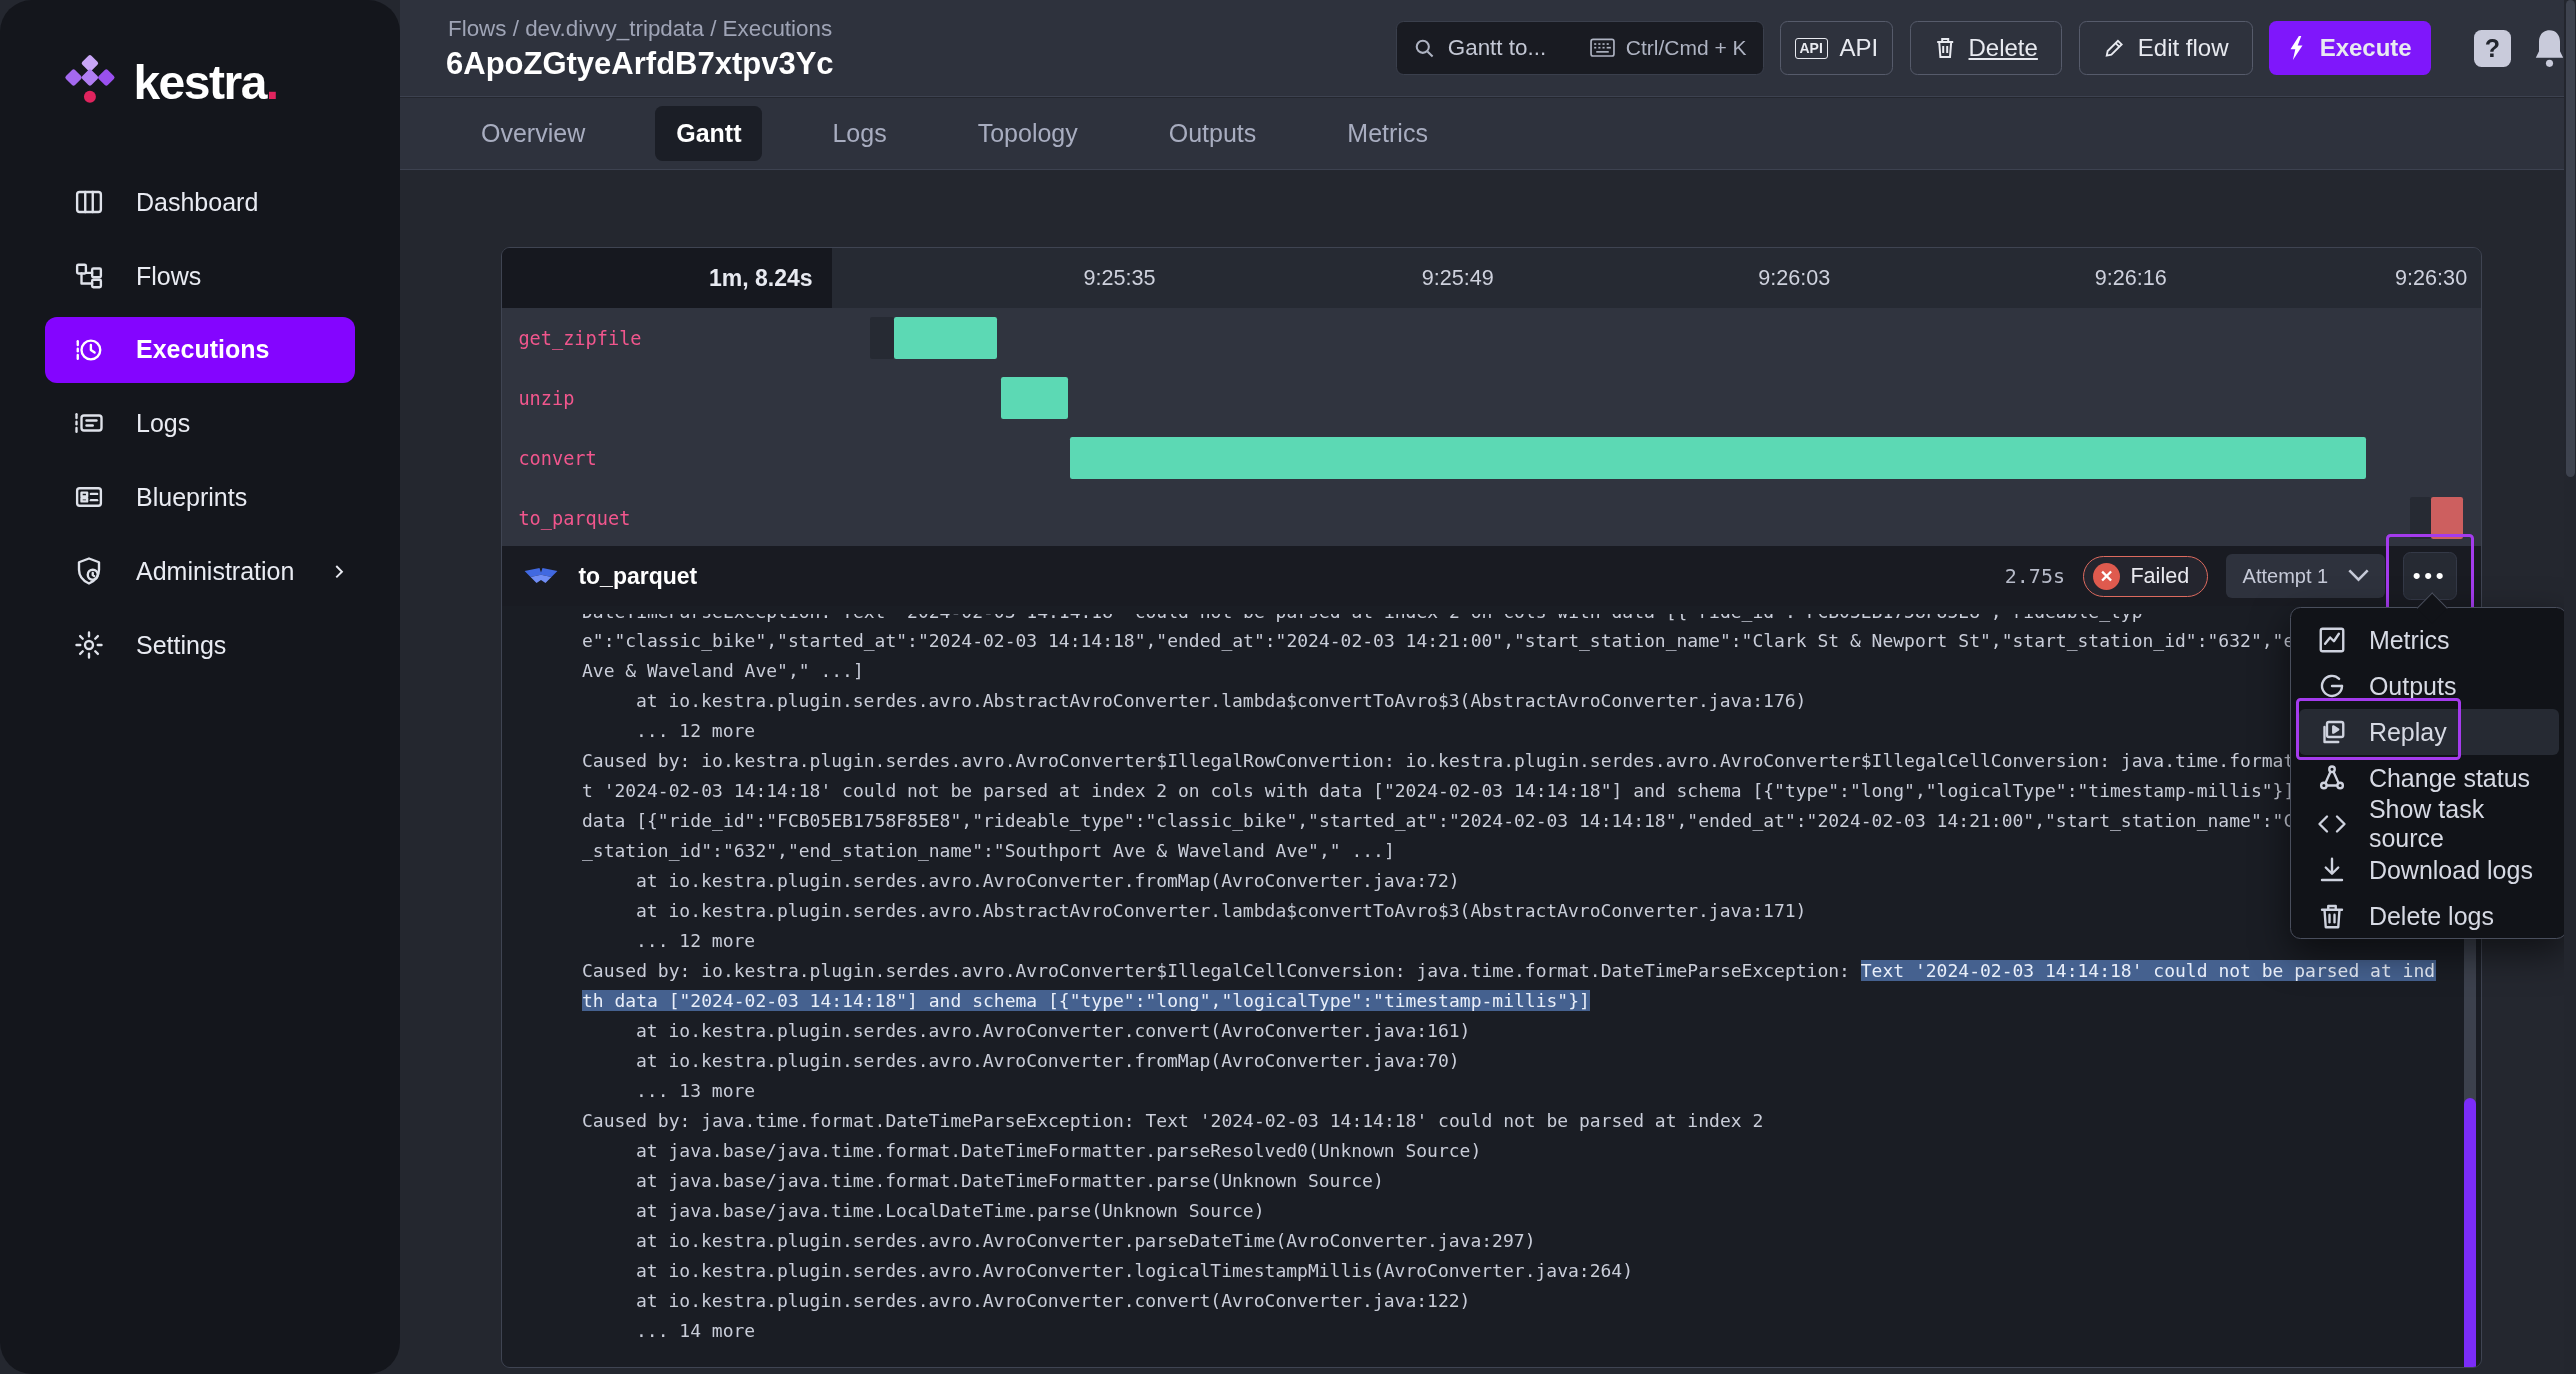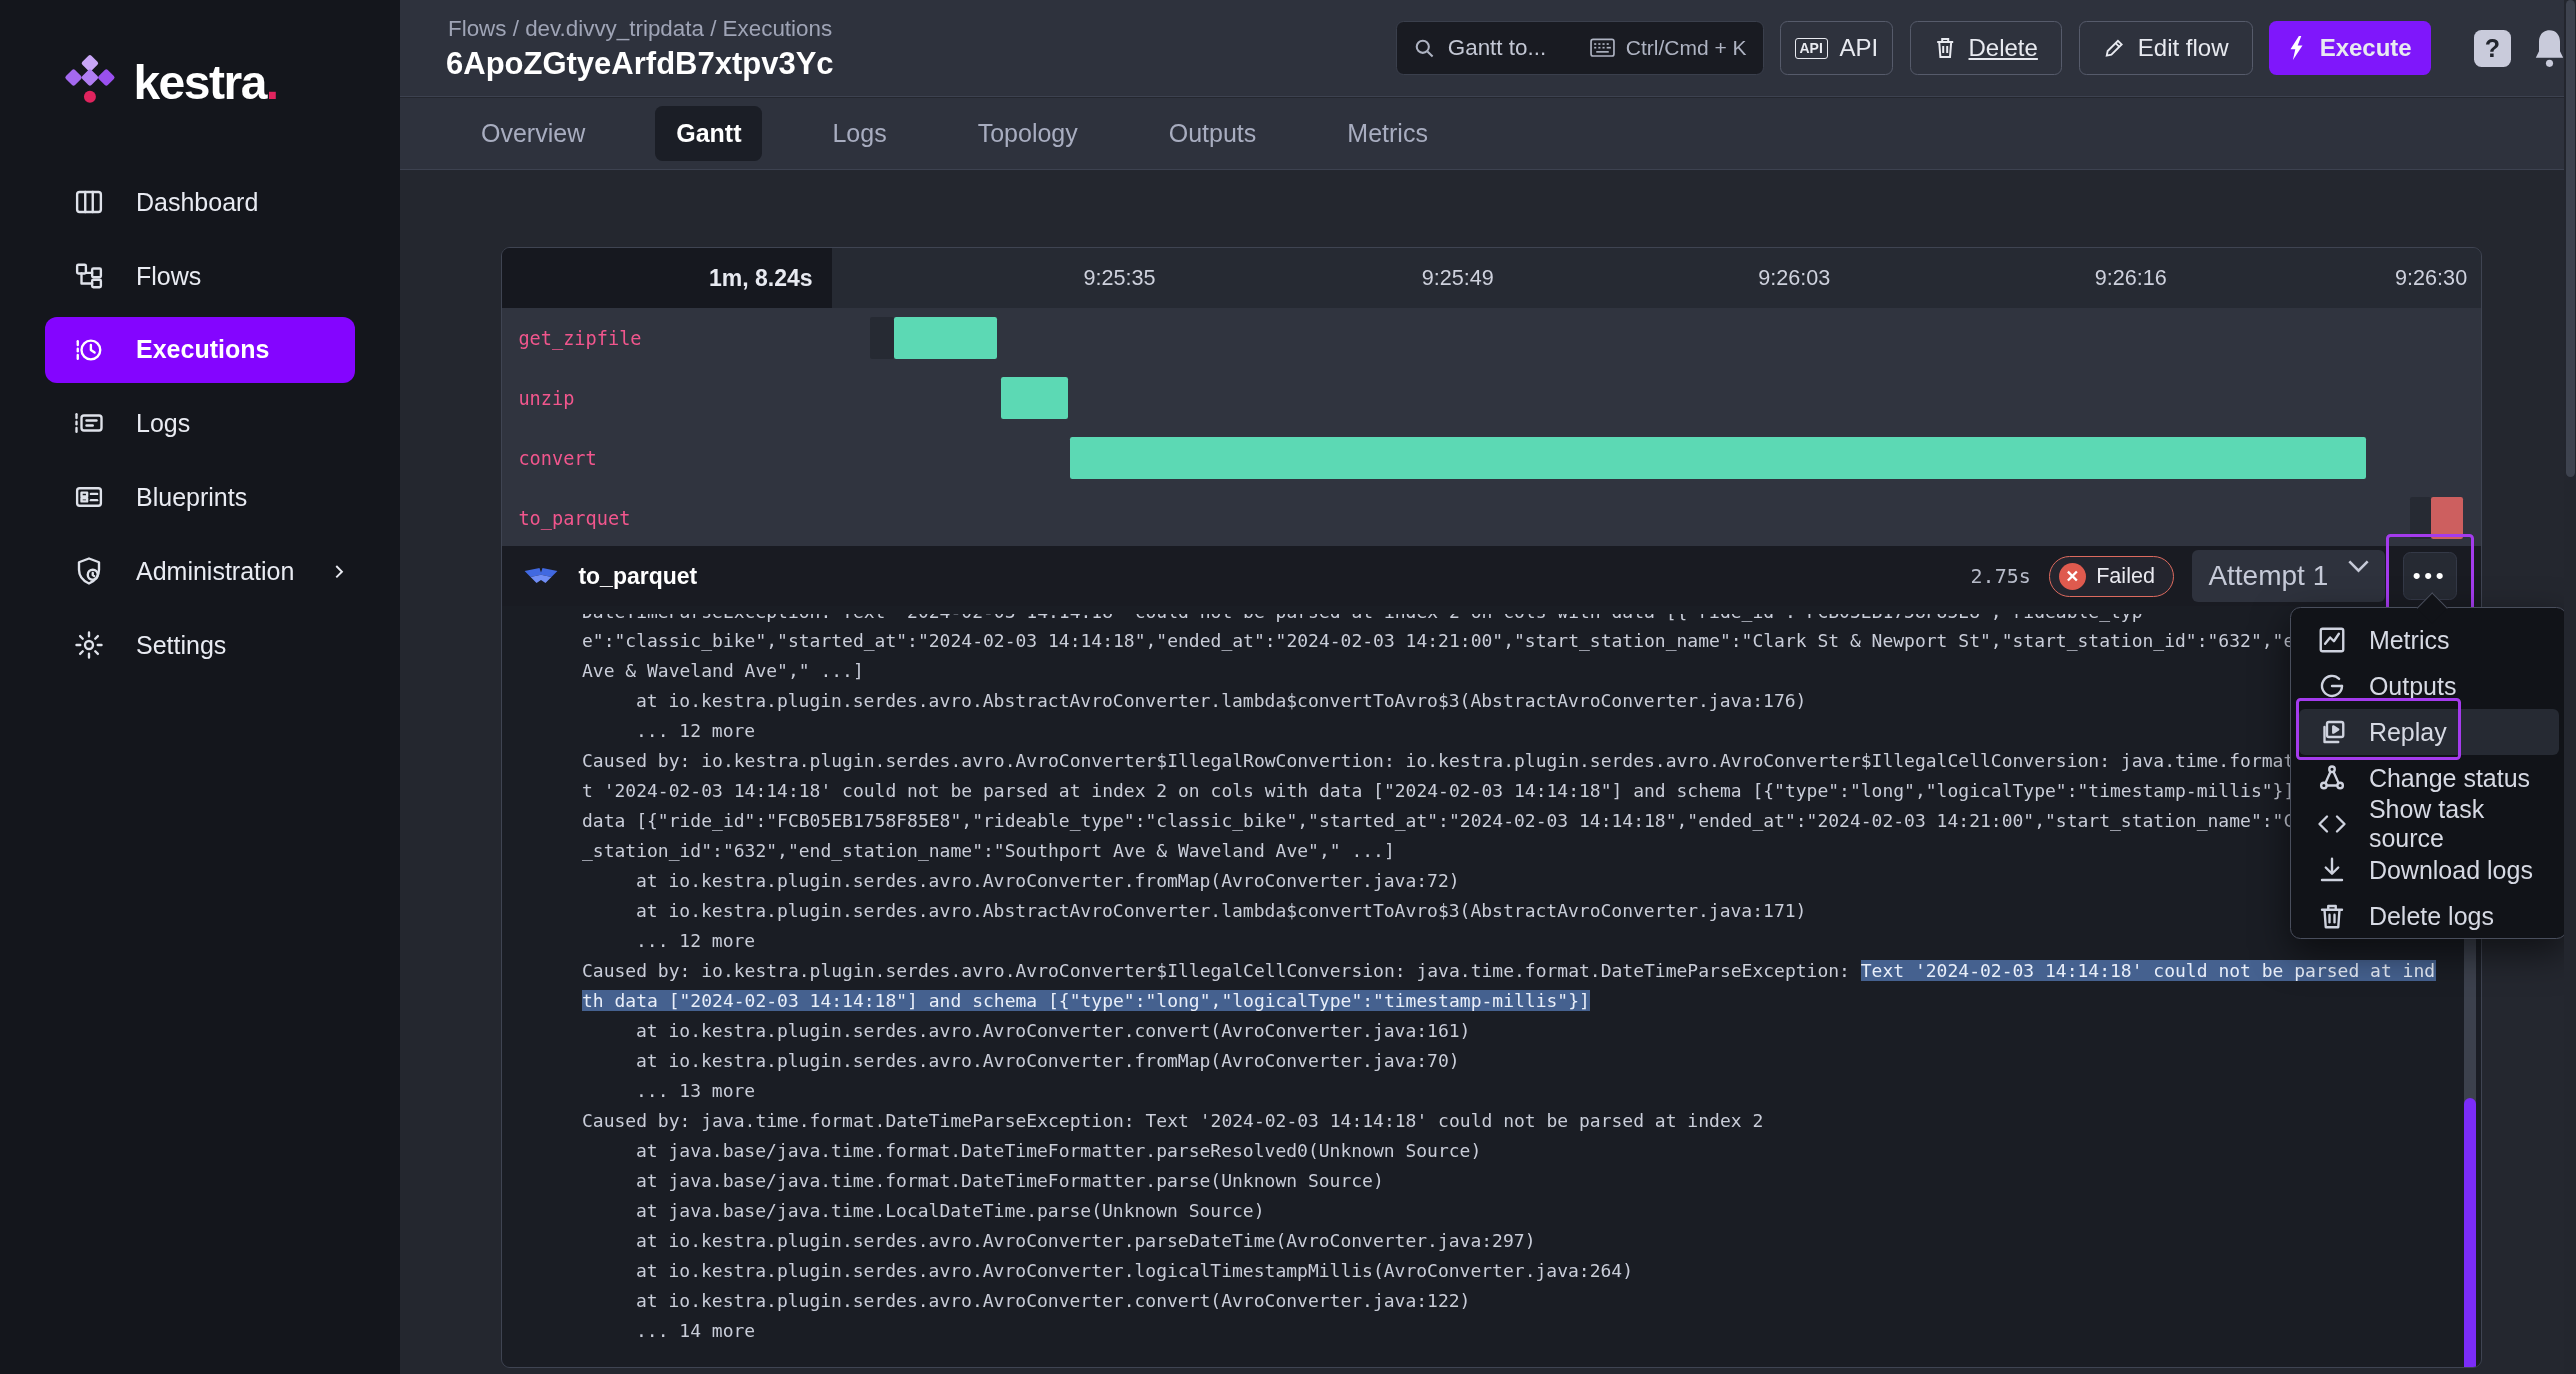--- a/index.html
+++ b/index.html
@@ -1,20 +1,20 @@
 <!DOCTYPE html>
 <html style="font-size:12px"><head>
 <meta charset="utf-8">
 <style>
   * { margin:0; padding:0; box-sizing:border-box; }
   html,body { width:2576px; height:1374px; overflow:hidden; background:#24272f;
     font-family:"Liberation Sans", sans-serif; -webkit-font-smoothing:antialiased; }
 
   
-  #sidebar { position:absolute; left:0; top:0; width:400px; height:1374px; background:#14161c; z-index:5; }
+  #sidebar { position:absolute; left:0; top:0; width:400px; height:1374px; background:#14161c; z-index:5;border-radius:32px; }
   #logo { position:absolute; left:60px; top:54px; display:flex; align-items:center; gap:16.4px; }
   #logo .wordmark { color:#ffffff; font-size:48px; font-weight:800; letter-spacing:-1.5px; }
   #logo .wordmark .dot { color:#e0245e; }
   #nav { position:absolute; left:0; top:165px; width:400px; }
   .nav-item { position:relative; height:74px; display:flex; align-items:center; padding-left:72px; color:#e9ebf2; font-size:25px; cursor:pointer; }
   .nav-item .nicon { width:33px; height:33px; margin-right:31px; display:flex; align-items:center; justify-content:center; color:#dfe2ea; }
   .nav-item.active { margin:3.7px 45px; height:66px; padding-left:27px; background:#8405ff; border-radius:12px; font-weight:700; color:#ffffff; }
   .nav-item.active .nicon { color:#ffffff; }
   .nav-item .chev { margin-left:auto; margin-right:52px; color:#e9ebf2; }
   .nav-item.active + .nav-item, .nav-item { user-select:none; }
@@ -64,22 +64,22 @@
   #task-row { position:absolute; left:0; top:298px; width:100%; height:60px; background:#191b22; display:flex; align-items:center; }
   #task-title { display:flex; align-items:center; gap:19.4px; margin-left:21px; }
   #task-title .tname { color:#ffffff; font-size:23px; font-weight:700; }
   #task-meta { margin-left:auto; display:flex; align-items:center; gap:18px; margin-right:24px; }
   #task-duration { color:#b6bac8; font-size:20px; font-family:"DejaVu Sans Mono", monospace; }
   #failed-badge { display:flex; align-items:center; gap:10.4px; border:1.5px solid #dd6a5e; border-radius:22.4px;
     padding:6px 18px 6px 9px; background:#24252e; }
   #failed-badge .xc { width:27px; height:27px; border-radius:50%; background:#df5a4e; color:#ffffff;
     display:flex; align-items:center; justify-content:center; font-size:16.4px; font-weight:700; }
   #failed-badge .ftxt { color:#e9e9ef; font-size:21.6px; }
-  #attempt-select { display:flex; align-items:flex-start; gap:19.4px; background:#2e323d; border-radius:6px;
-    padding:10.4px 16.4px; color:#c6cad8; font-size:28px; cursor:pointer; }
+  #attempt-select { display:flex; align-items:center; gap:19.4px; background:#2e323d; border-radius:6px;
+    padding:10.4px 16.4px; color:#c6cad8; font-size:20px; cursor:pointer; }
   #dots-button { width:54px; height:48px; background:#262a33; border:0.7px solid #343947; border-radius:7.5px; color:#ffffff;
     display:flex; align-items:center; justify-content:center; font-size:22.4px; letter-spacing:3.7px; cursor:pointer; }
 
   
   #logarea { position:absolute; left:0; top:358px; width:100%; height:762px; background:#1a1d24; overflow:hidden; }
   #loglines { position:absolute; left:80px; top:7.5px; right:45px; }
   .log-line { white-space:pre; font-family:"DejaVu Sans Mono", monospace; font-size:18px; line-height:30px;
     color:#c9cdd9; height:30px; overflow:hidden; }
   .log-line.ind1 { padding-left:54px; }
   .log-line.clipped { height:12.7px; position:relative; }

